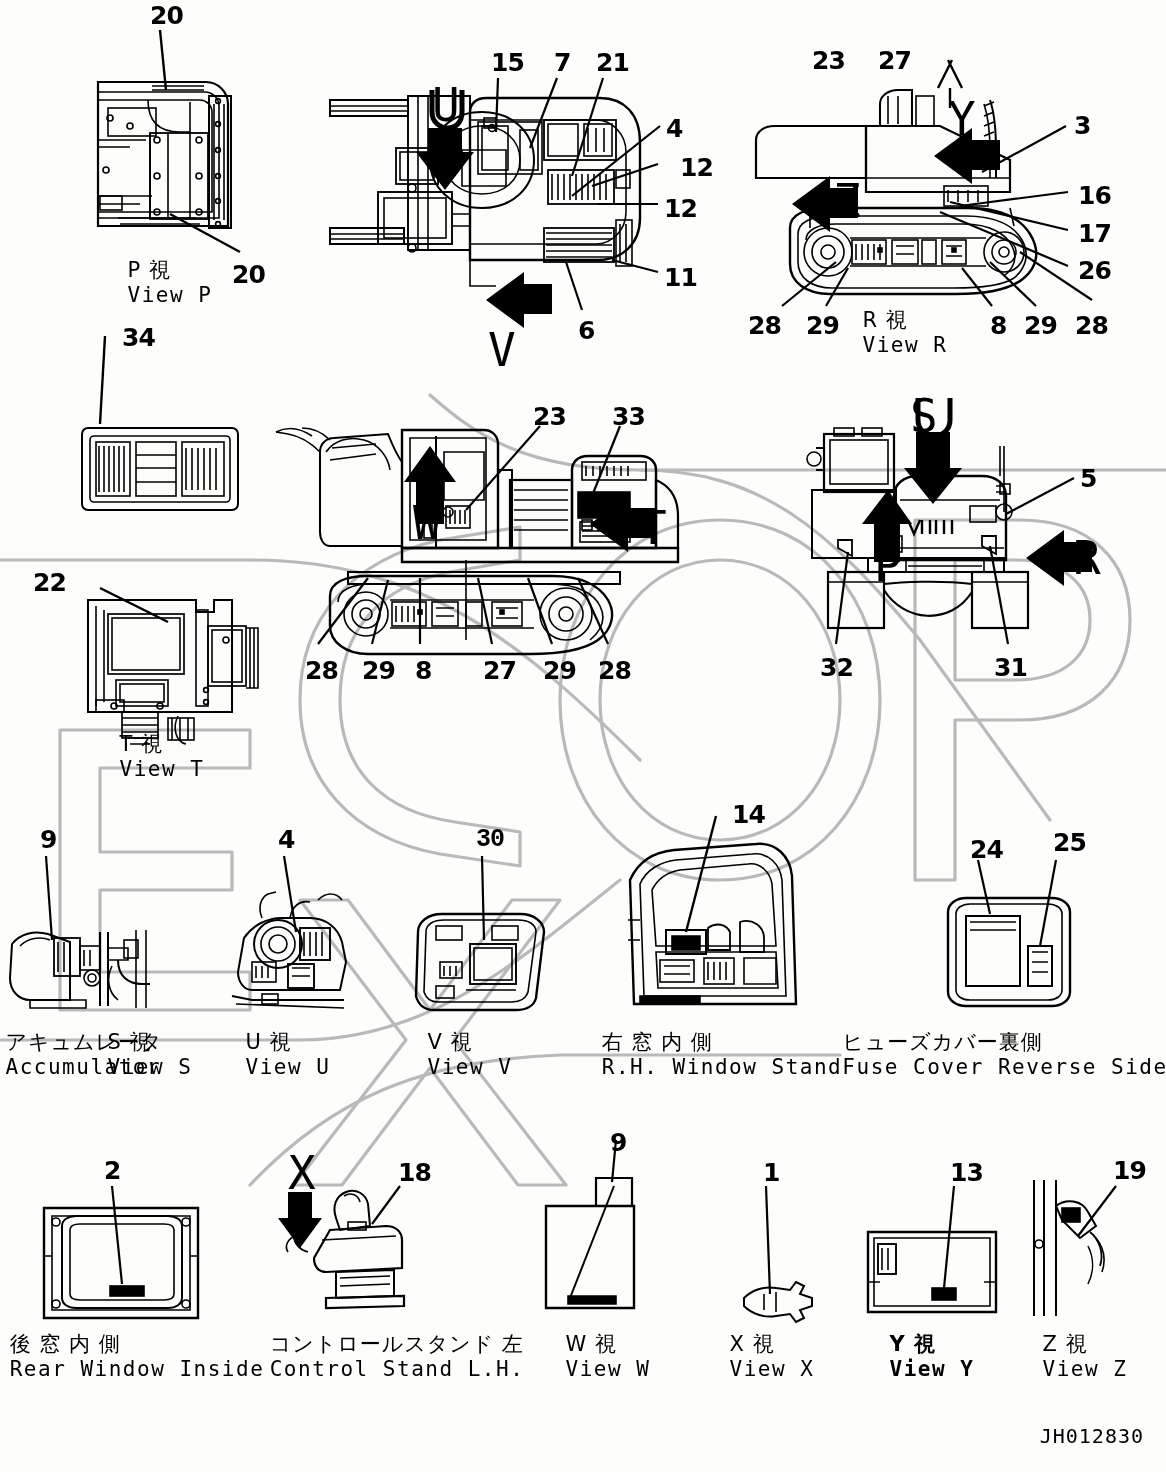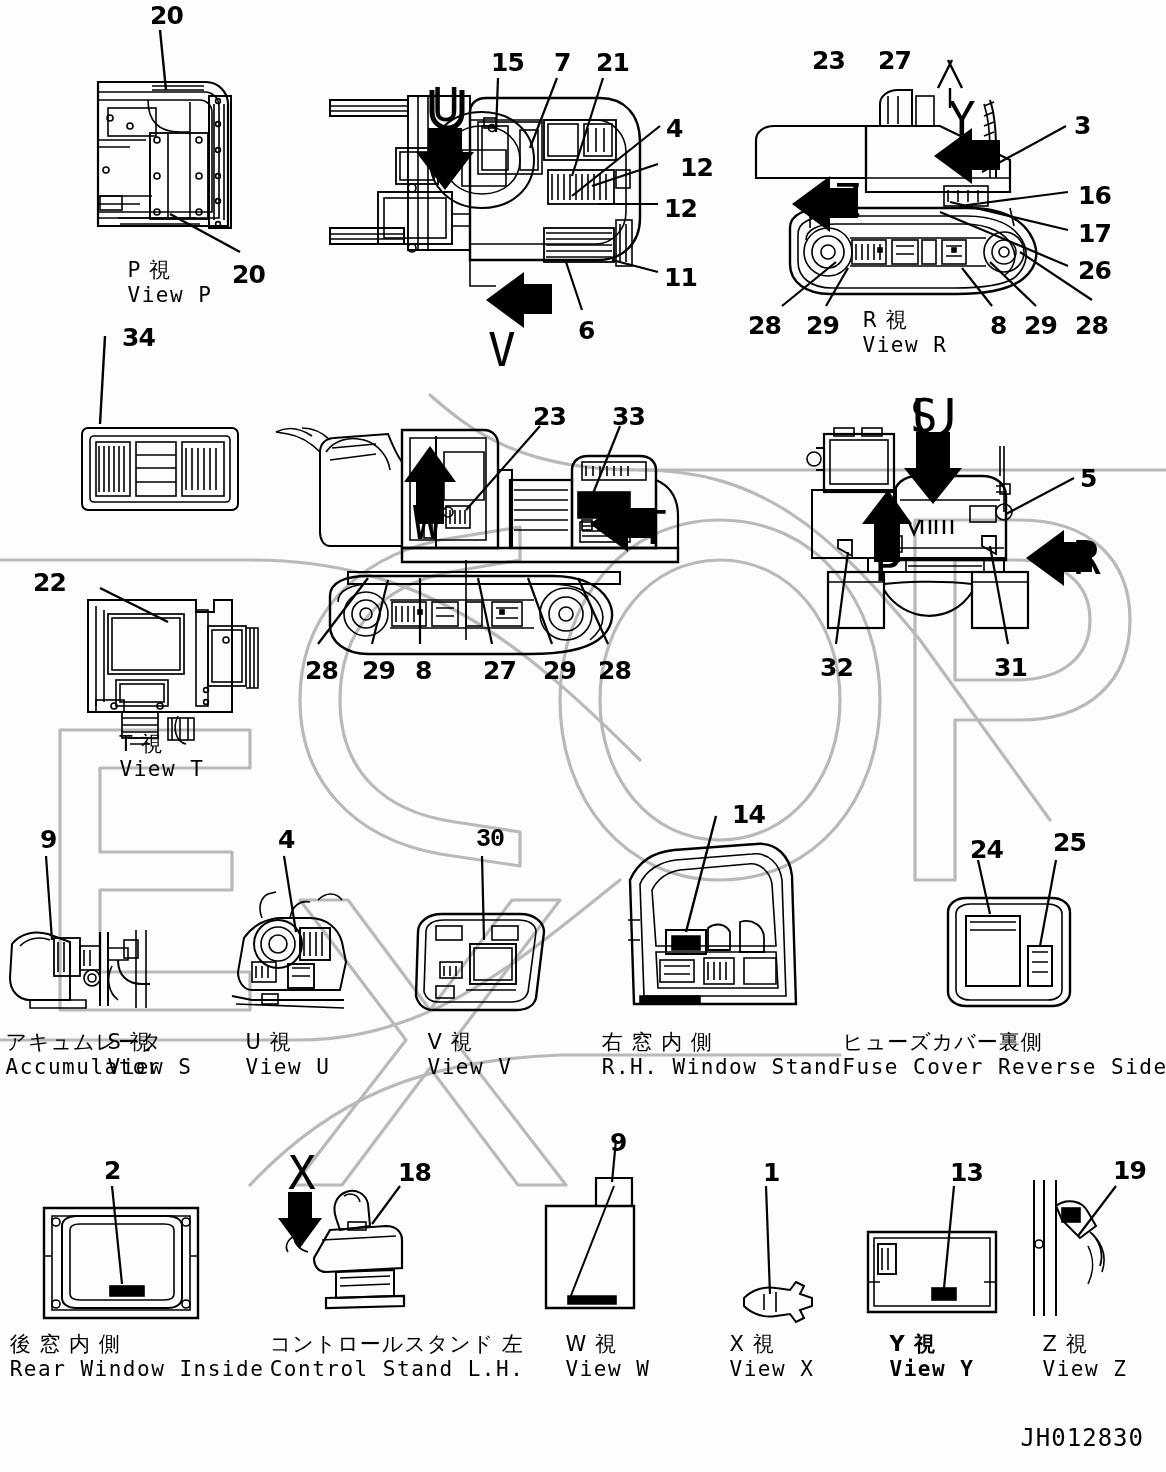--- a/index.html
+++ b/index.html
@@ -23,21 +23,21 @@
            white-space:nowrap;}
   .viewltr{position:absolute;font-size:46px;line-height:46px;font-weight:400;
            font-family:"DejaVu Sans Mono","Liberation Mono",monospace;white-space:nowrap;}
 
   .cap{position:absolute;text-align:left;white-space:nowrap;}
   .cap .jp{font-size:21px;line-height:25px;letter-spacing:1px;
            font-family:"DejaVu Sans","Liberation Sans",sans-serif;}
   .cap .en{font-size:21px;line-height:25px;letter-spacing:1.5px;
            font-family:"DejaVu Sans Mono","Liberation Mono",monospace;}
 
-  #drawno{position:absolute;right:22px;top:1424px;font-size:24px;letter-spacing:1px;
+  #drawno{position:absolute;right:22px;top:1424px;font-size:20px;letter-spacing:1px;
           font-family:"DejaVu Sans Mono","Liberation Mono",monospace;}
 </style>
 </head>
 <body>
 
 <div id="sheet">
 
   <svg id="watermark" viewBox="0 0 1166 1472" xmlns="http://www.w3.org/2000/svg">
     <g fill="none" stroke="#b9b9b9" stroke-width="3.2" stroke-linejoin="round" stroke-linecap="round">
 

